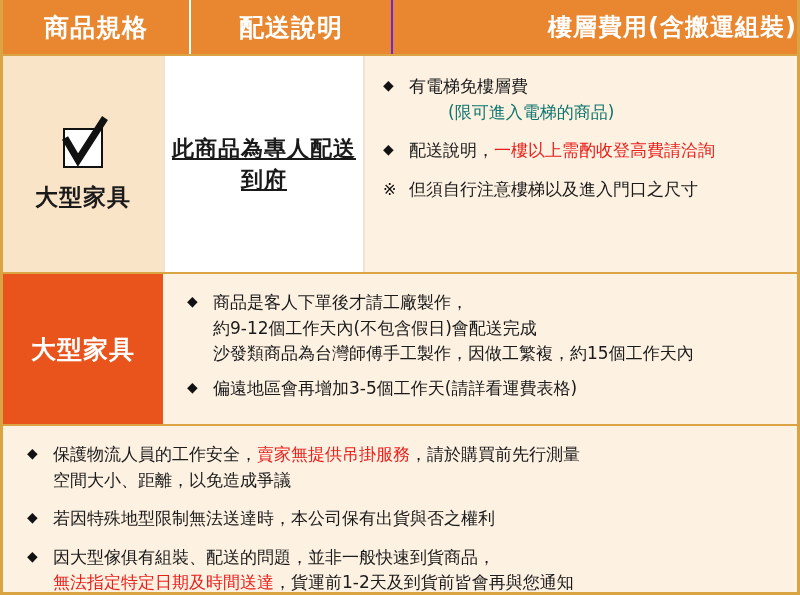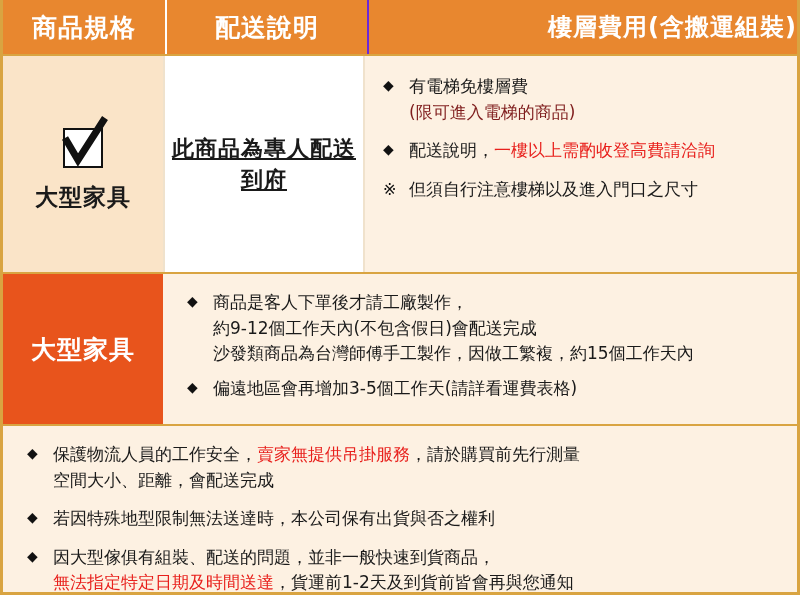--- a/index.html
+++ b/index.html
@@ -32,21 +32,21 @@
   .header-cell {
     display: flex;
     align-items: center;
     justify-content: center;
     color: #ffffff;
     font-size: 25px;
     font-weight: bold;
     letter-spacing: 1px;
     white-space: nowrap;
   }
-  .hc-1 { width: 164px; border-right: 2px solid #ffffff; }
+  .hc-1 { width: 188px; border-right: 2px solid #ffffff; }
   .hc-2 { width: 202px; border-right: 2px solid #6d28d9; }
   .hc-3 { flex: 1; justify-content: flex-end; }
   .hc-3 .lbl { font-size: 24px; }
 
   
   .row {
     display: flex;
     border-top: 2px solid #d9a441;
   }
   .row:first-of-type { border-top: 0; }
@@ -133,21 +133,21 @@
     flex: 0 0 auto;
     width: 26px;
     font-size: 14px;
     line-height: 1.6;
     color: #111111;
   }
   .bullet .mark.ref { font-size: 16px; }
   .bullet .btext { flex: 1; }
 
   .red   { color: #e8201c; }
-  .red2  { color: #7f1d1d; }
+  .red2  { color: #0f766e; margin-left: 39px; }
 
   
   .row-2 { height: 152px; }
   .cell-tag {
     width: 160px;
     background: #e8541c;
     display: flex;
     align-items: center;
     justify-content: center;
     color: #ffffff;
@@ -253,21 +253,21 @@
   </div>
 
   <div class="row row-3">
     <div class="cell-body">
       <ul class="bullets">
 
         <li class="bullet">
           <span class="mark">◆</span>
           <span class="btext">
             <span>保護物流人員的工作安全，</span><span class="red">賣家無提供吊掛服務</span><span>，請於購買前先行測量</span><br>
-            <span>空間大小、距離，會配送完成</span>
+            <span>空間大小、距離，以免造成爭議</span>
           </span>
         </li>
 
         <li class="bullet">
           <span class="mark">◆</span>
           <span class="btext">若因特殊地型限制無法送達時，本公司保有出貨與否之權利</span>
         </li>
 
         <li class="bullet">
           <span class="mark">◆</span>

